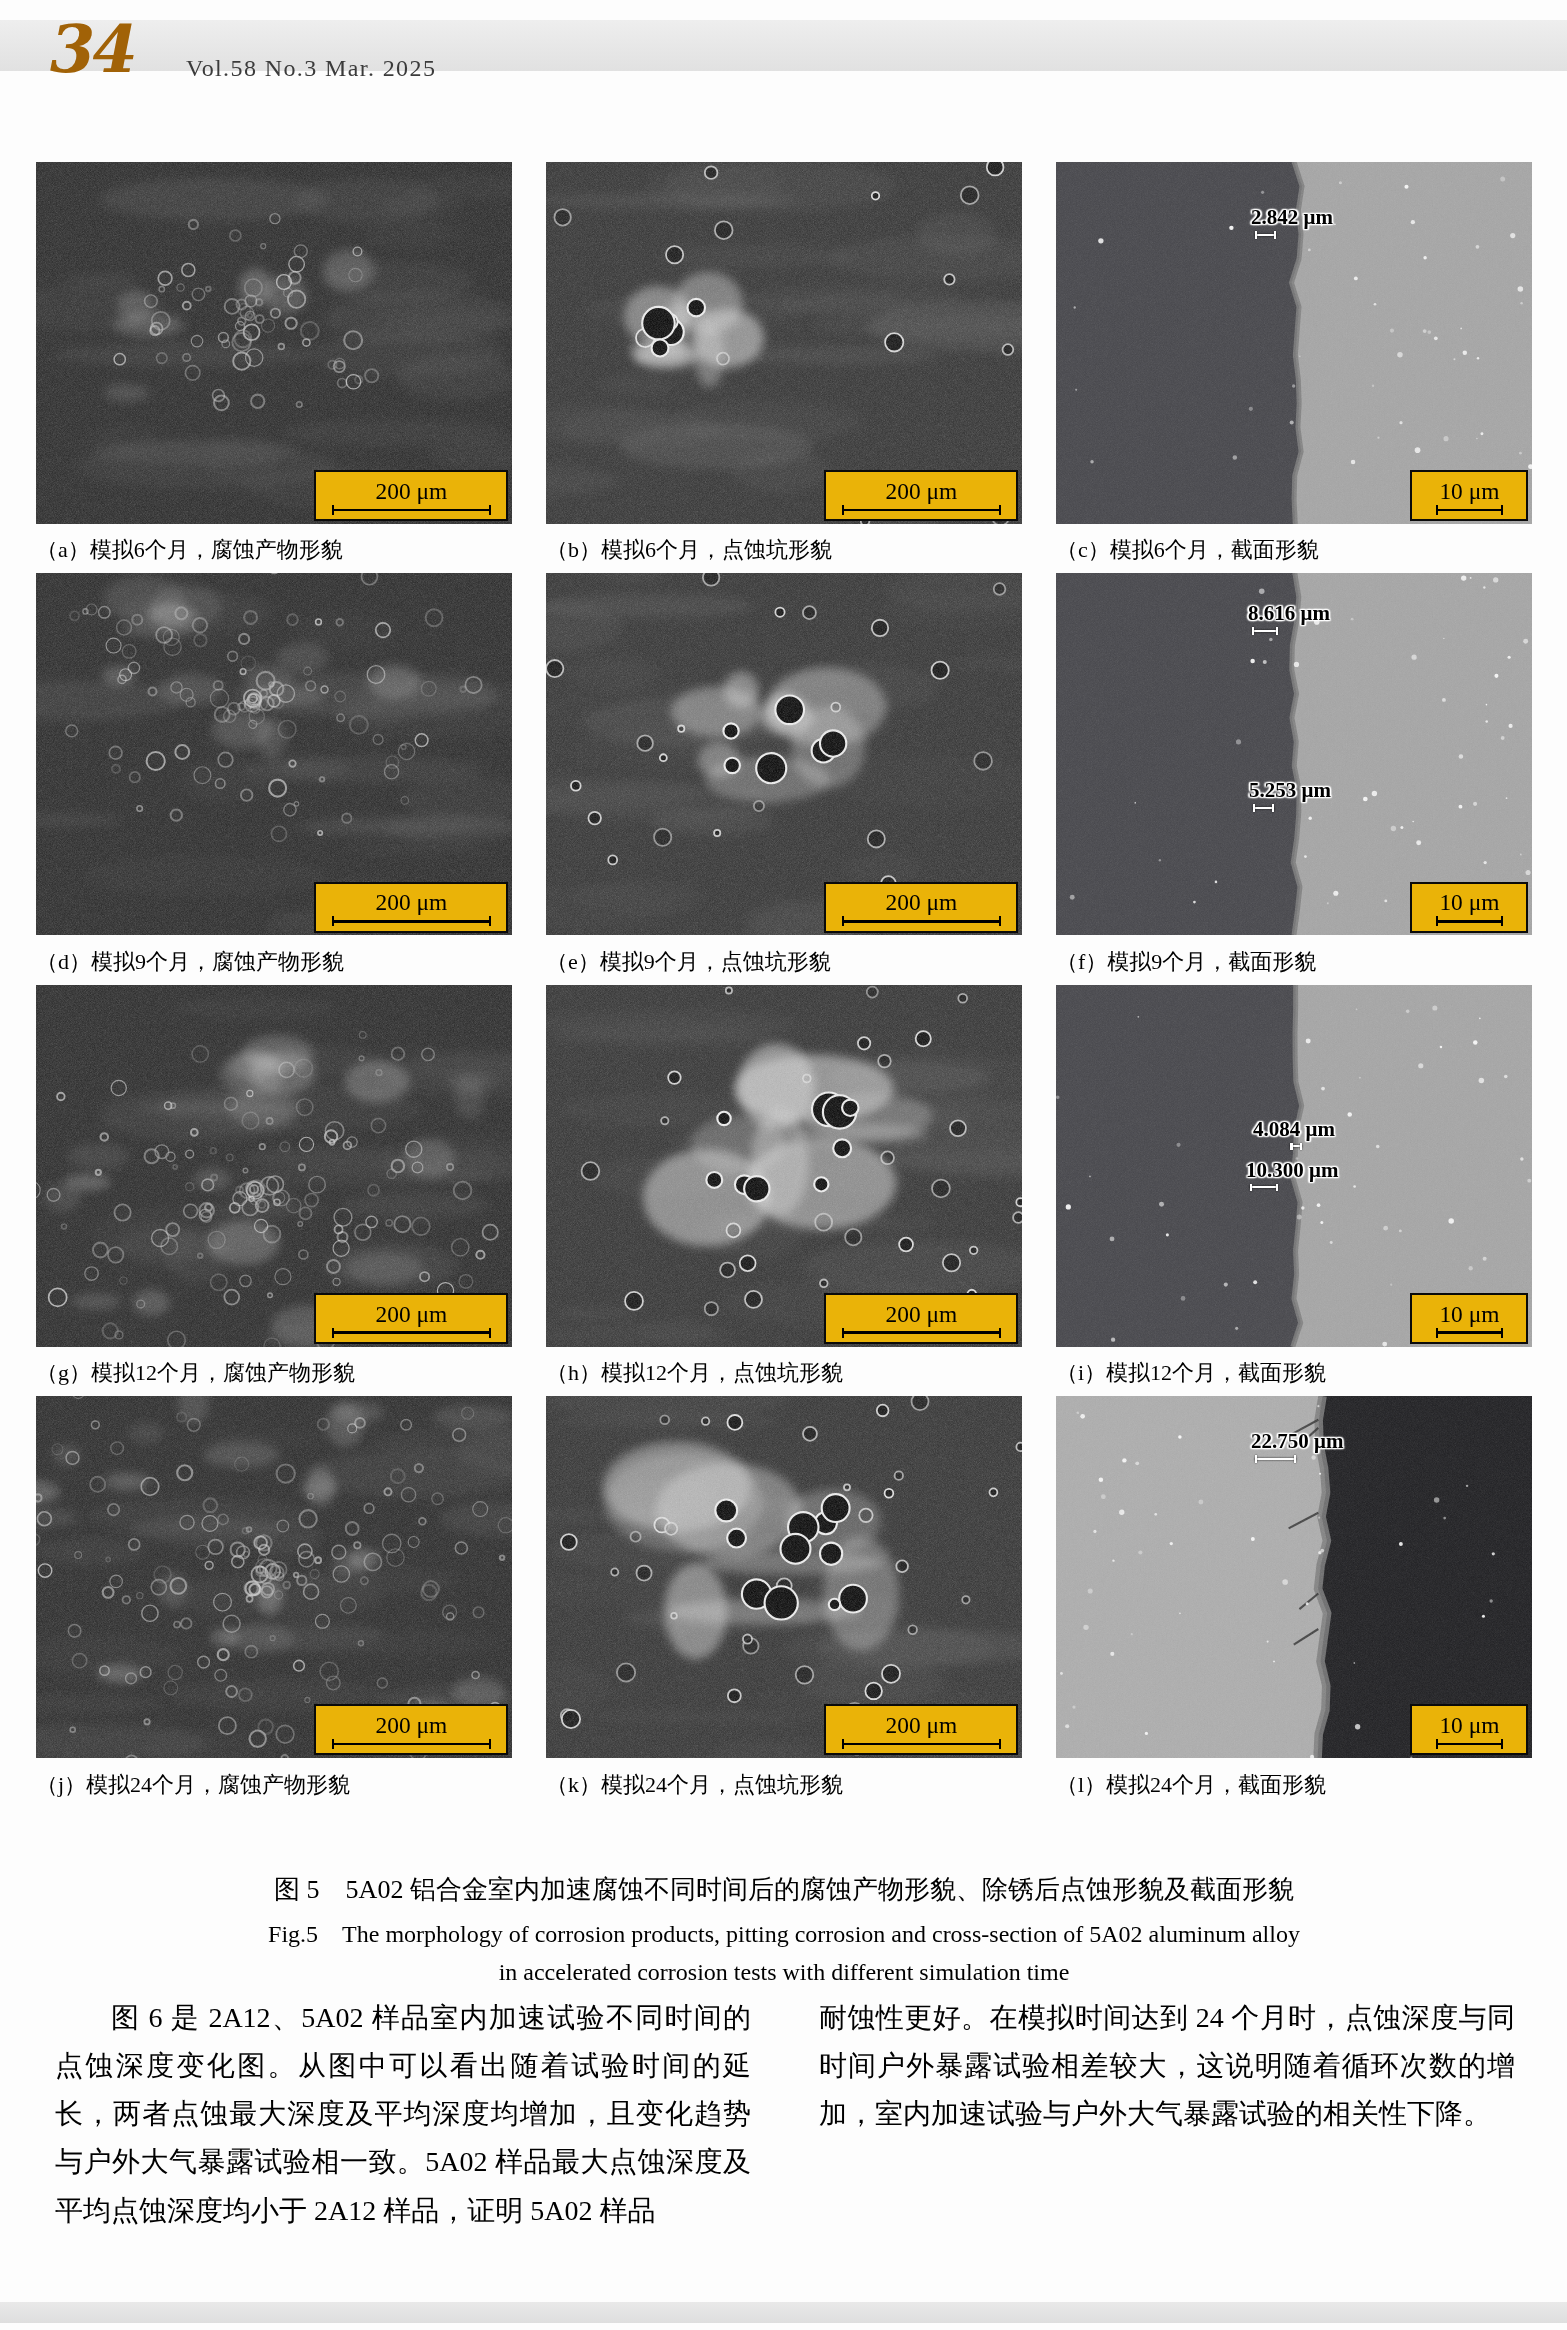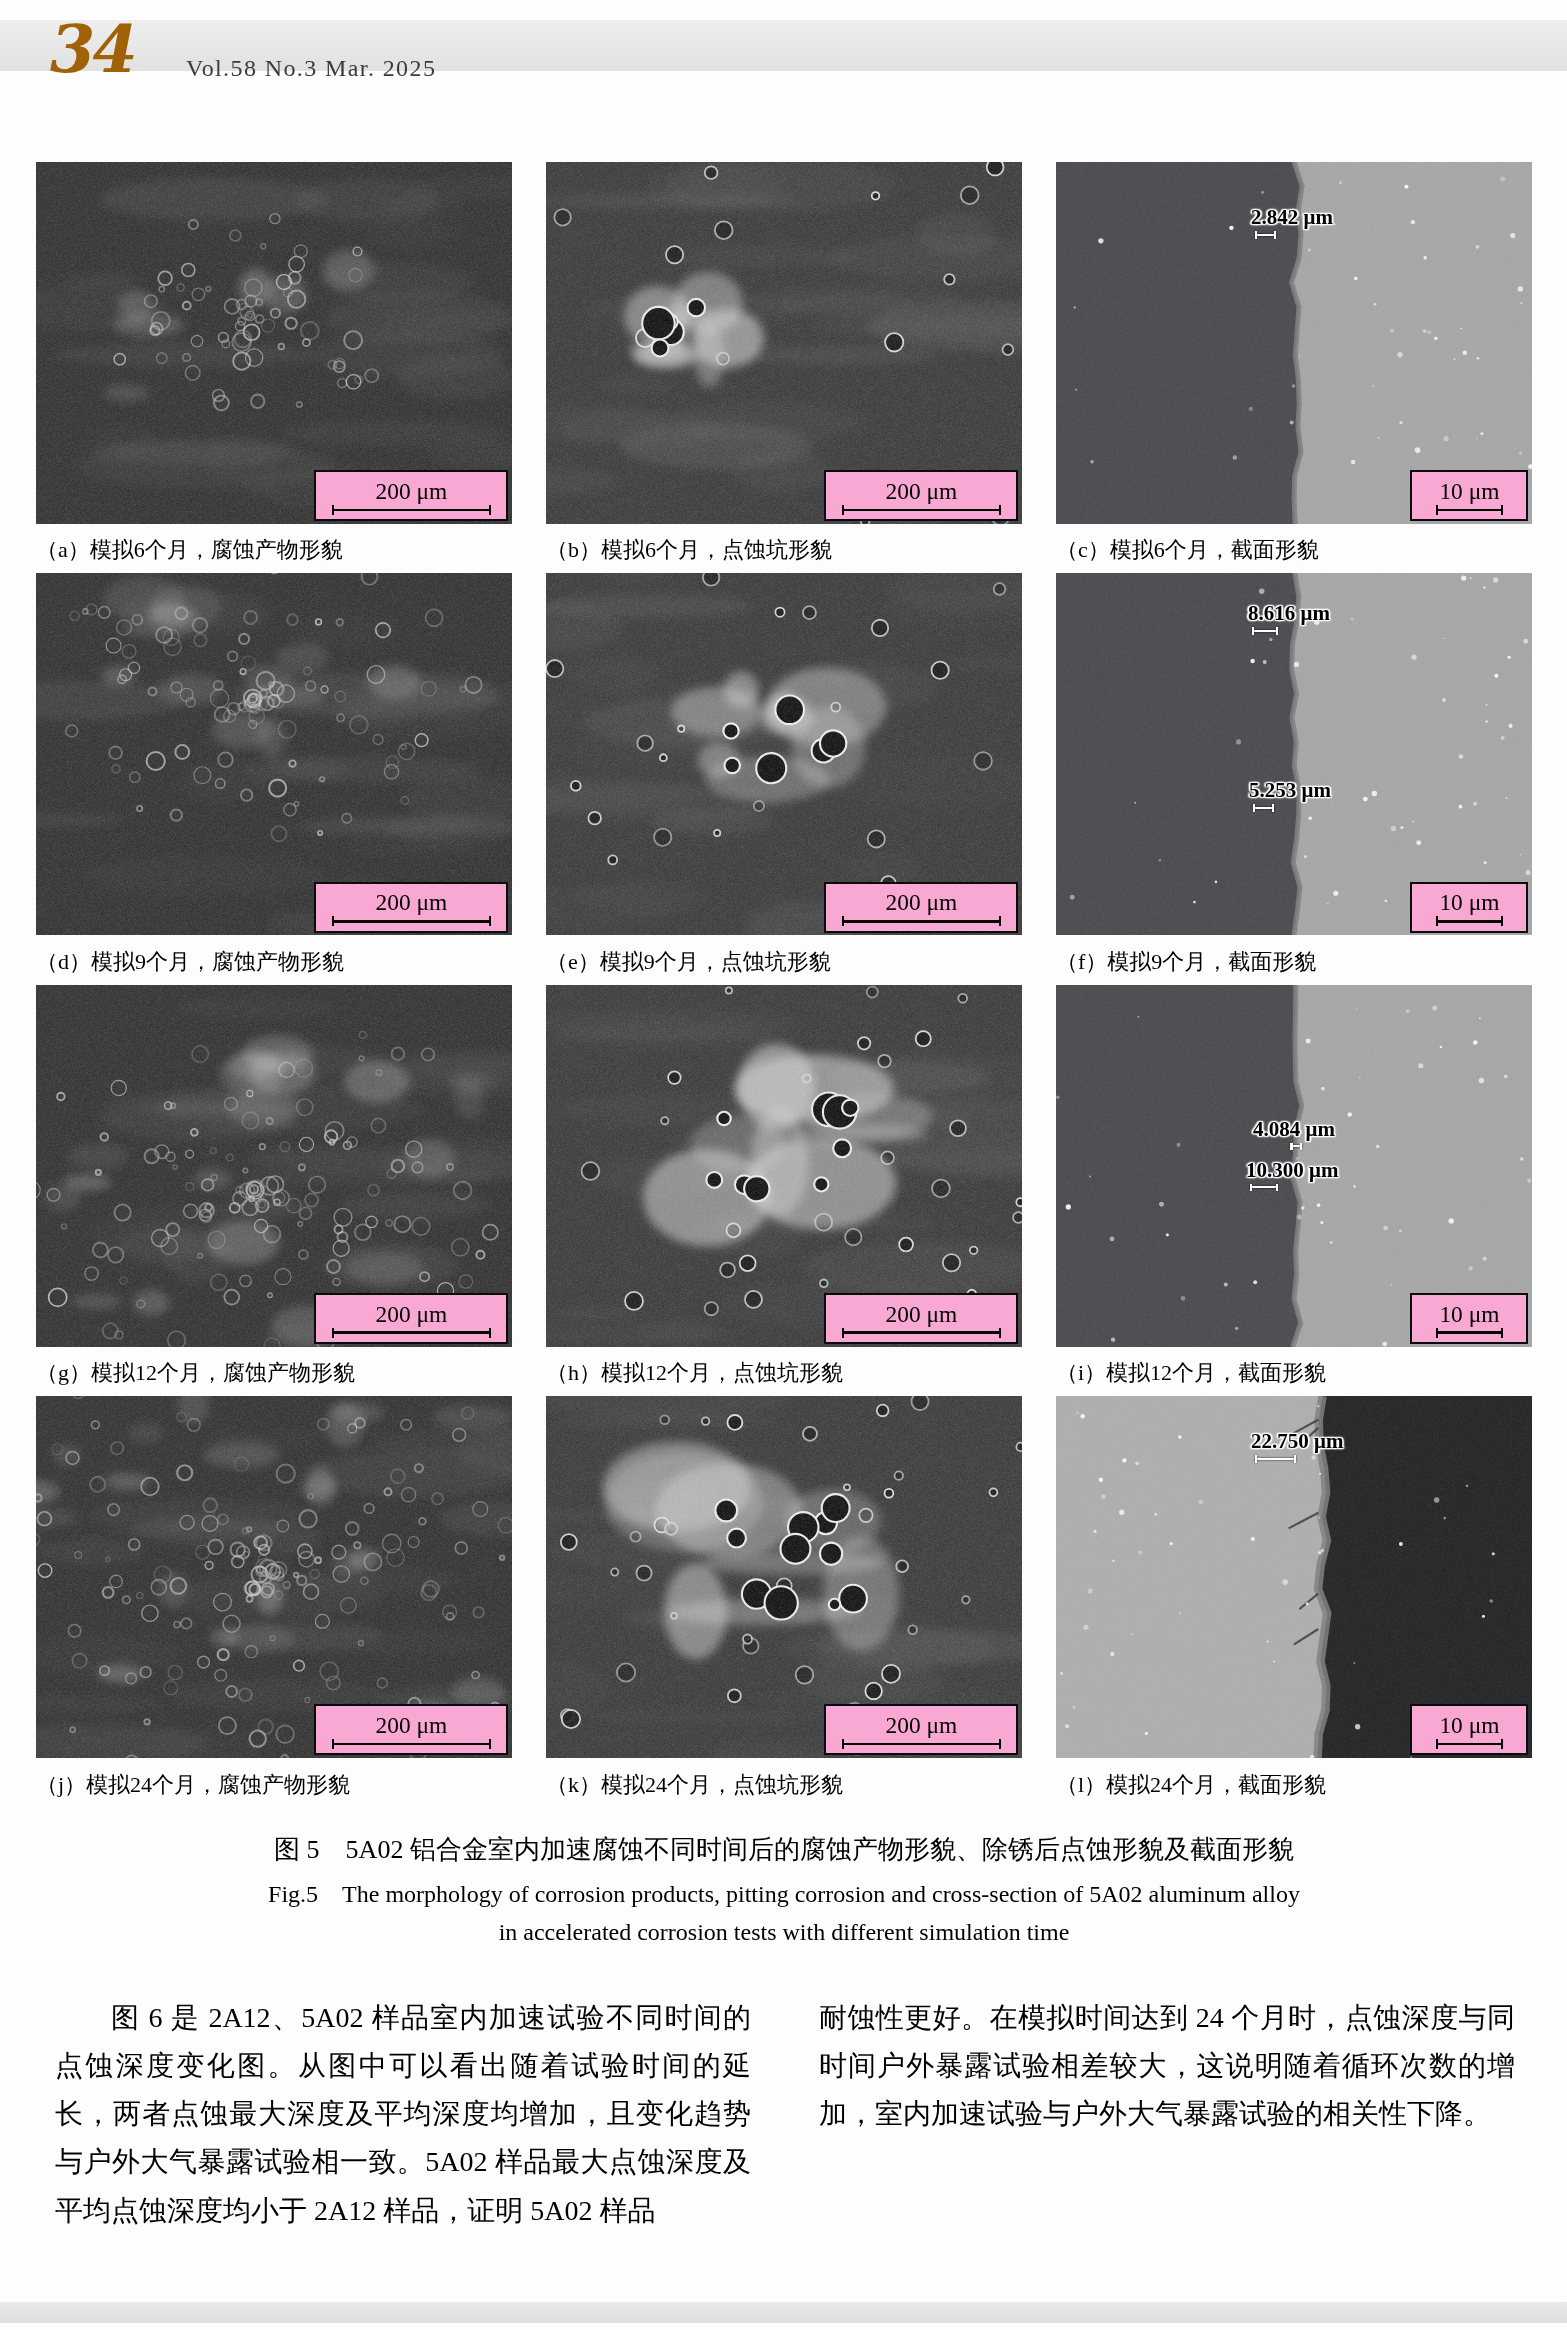--- a/index.html
+++ b/index.html
@@ -18,21 +18,21 @@
 
   
   .grid{position:absolute;left:36px;top:162px;display:grid;
         grid-template-columns:repeat(3,476px);column-gap:34px;row-gap:7px;}
   figure{margin:0;}
   .sem{position:relative;width:476px;height:362px;background:#2a2a2a;overflow:hidden;}
   .semsvg{position:absolute;inset:0;}
   .pcap{margin-top:11.4px;height:31px;text-align:left;font-size:22px;color:#000;}
 
   
-  .scalebar{position:absolute;right:3.6px;bottom:2.8px;z-index:3;background:#f9a8d4;
+  .scalebar{position:absolute;right:3.6px;bottom:2.8px;z-index:3;background:#eab308;
             border:2.1px solid #0a0a0a;display:flex;flex-direction:column;
             align-items:center;justify-content:center;gap:5px;}
   .sb-200{width:190px;height:47px;}
   .sb-10{width:114px;height:47px;}
   .sb-label{font-size:23.4px;line-height:1;color:#000;}
   .sb-line{position:relative;height:2.8px;background:#000;}
   .sb-200 .sb-line{width:159px;}
   .sb-10 .sb-line{width:67px;}
   .sb-line::before,.sb-line::after{content:"";position:absolute;top:-3.6px;width:2.1px;height:10px;background:#000;}
   .sb-line::before{left:0;}
@@ -50,21 +50,21 @@
   .tick::before{left:0;}
   .tick::after{right:0;}
   .anno-c1{left:195px;top:43px;}   .anno-c1 .tick{width:21px;}
   .anno-f1{left:192px;top:28px;}   .anno-f1 .tick{width:25.6px;}
   .anno-f2{left:193px;top:165px;margin-top:40px;}  .anno-f2 .tick{width:21px;}
   .anno-i1{left:197px;top:132px;align-items:center;}  .anno-i1 .tick{width:11.4px;}
   .anno-i2{left:190px;top:173px;}  .anno-i2 .tick{width:28px;}
   .anno-l1{left:195px;top:33px;}   .anno-l1 .tick{width:41px;}
 
   
-  .figcap{position:absolute;left:0;top:1832px;width:100%;text-align:center;}
+  .figcap{position:absolute;left:0;top:1872px;width:100%;text-align:center;}
   .figcap .zh{font-size:26px;margin:0 0 11.4px 0;}
   .figcap .en{font-size:24px;margin:0 0 8.5px 0;}
 
   
   .bodytext{position:absolute;left:43px;top:1982px;width:1484px;display:flex;gap:44px;}
   .col{width:720px;font-size:28px;line-height:1.72;text-align:justify;}
   .col p{margin:12px;}
   .col.first p{text-indent:2em;}
 
   

